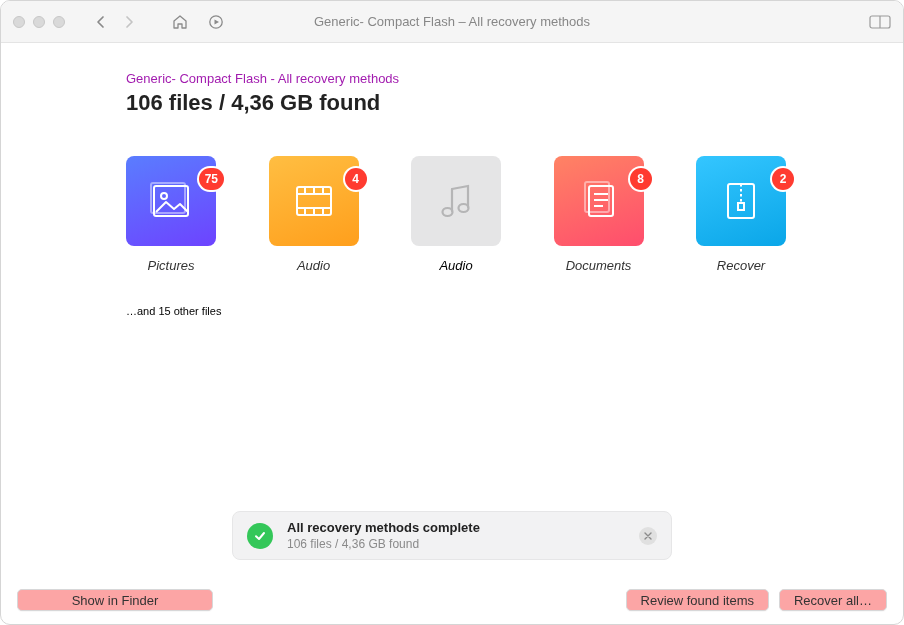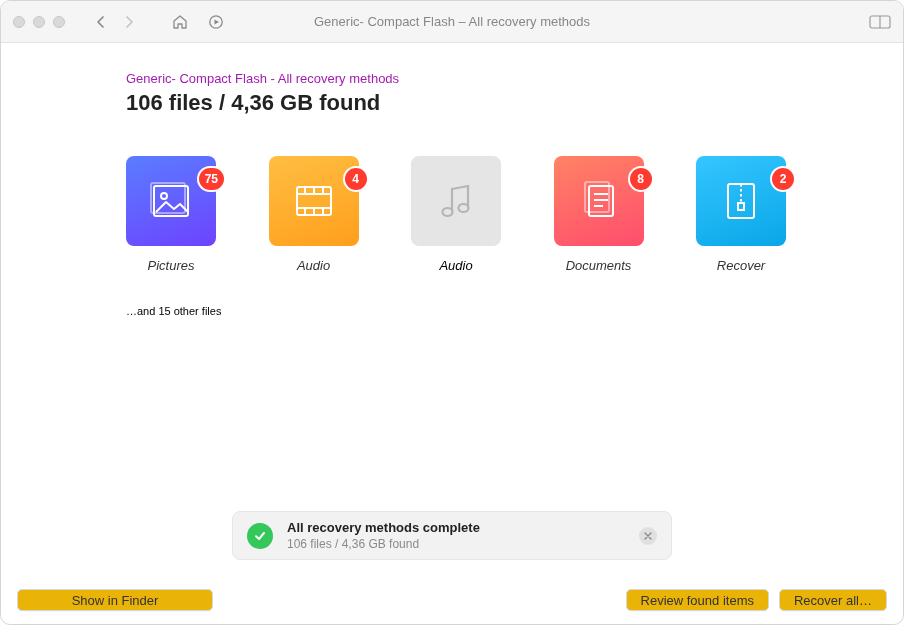--- a/index.html
+++ b/index.html
@@ -101,21 +101,21 @@
       left: 0; right: 0; bottom: 0;
       height: 48px;
       display: flex;
       align-items: center;
       padding: 0 16px;
       gap: 10px;
     }
     .btn {
       height: 22px;
       padding: 0 14px;
-      background: #eab308;
+      background: #fca5a5;
       border: 1px solid #d7d7d8;
       border-radius: 5px;
       font-size: 13px;
       color: #333;
       box-shadow: 0 1px 1px rgba(0,0,0,0.03);
       cursor: pointer;
       display: inline-flex; align-items: center;
     }
     .btn.wide { width: 196px; justify-content: center; }
     .footer-spacer { flex: 1; }

